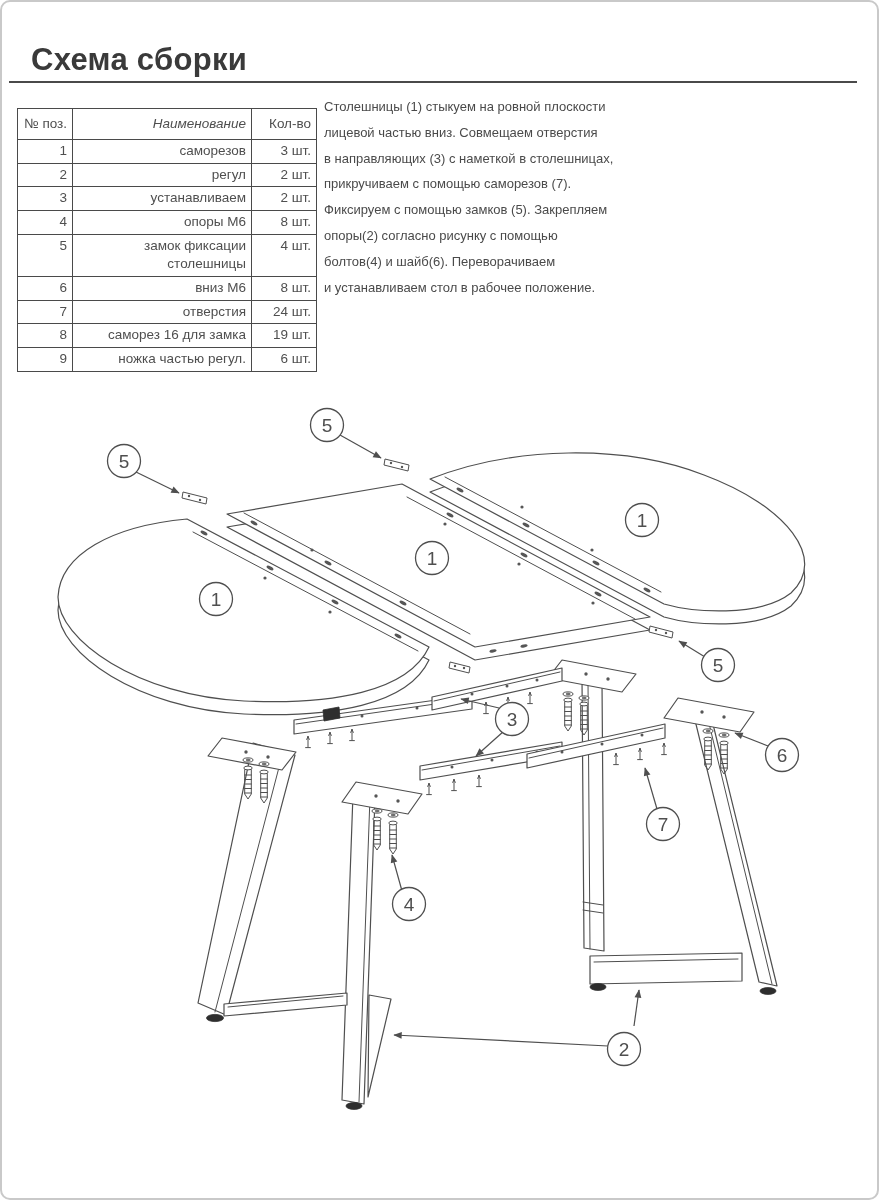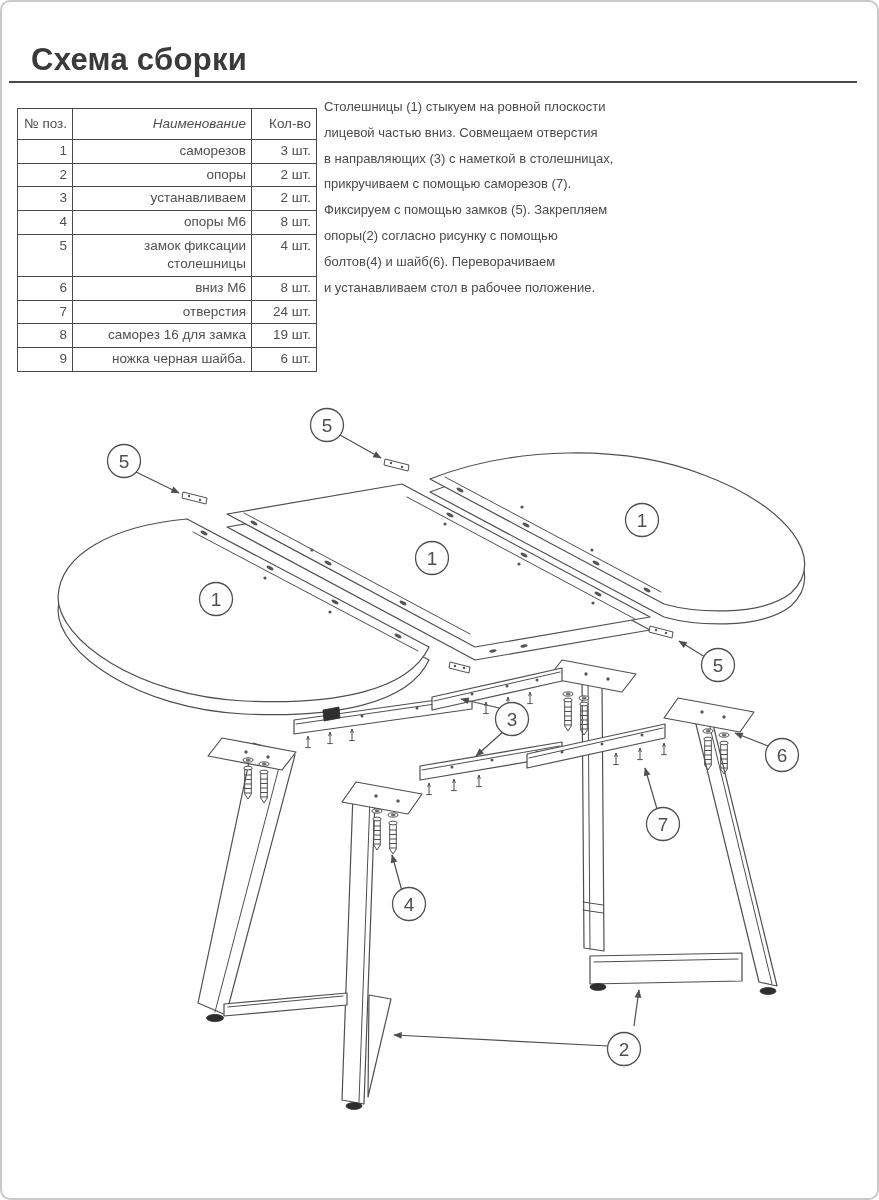--- a/index.html
+++ b/index.html
@@ -56,21 +56,21 @@
       </tr>
     </thead>
     <tbody>
       <tr>
           <td>1</td>
           <td>саморезов</td>
           <td>3 шт.</td>
         </tr>
       <tr>
           <td>2</td>
-          <td>опоры</td>
+          <td>регул</td>
           <td>2 шт.</td>
         </tr>
       <tr>
           <td>3</td>
           <td>устанавливаем</td>
           <td>2 шт.</td>
         </tr>
       <tr>
           <td>4</td>
           <td>опоры М6</td>
@@ -91,21 +91,21 @@
           <td>отверстия</td>
           <td>24 шт.</td>
         </tr>
       <tr>
           <td>8</td>
           <td>саморез 16 для замка</td>
           <td>19 шт.</td>
         </tr>
       <tr>
           <td>9</td>
-          <td>ножка черная шайба.</td>
+          <td>ножка частью регул.</td>
           <td>6 шт.</td>
         </tr>
     </tbody>
   </table>
 
   <p class="instructions">Столешницы (1) стыкуем на ровной плоскости
 лицевой частью вниз. Совмещаем отверстия
 в направляющих (3) с наметкой в столешницах,
 прикручиваем с помощью саморезов (7).
 Фиксируем с помощью замков (5). Закрепляем

